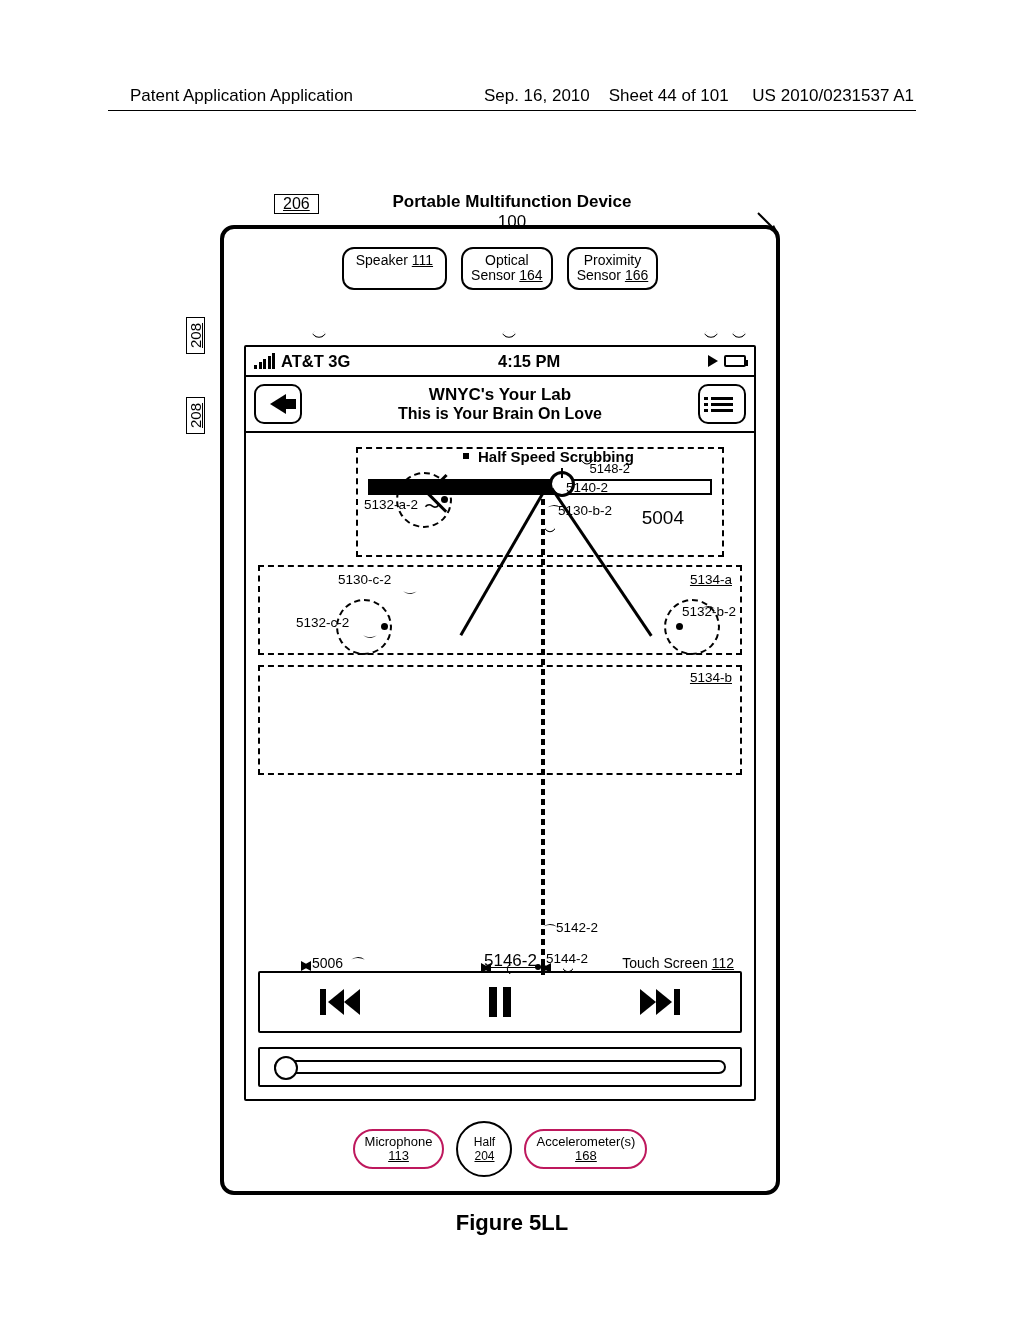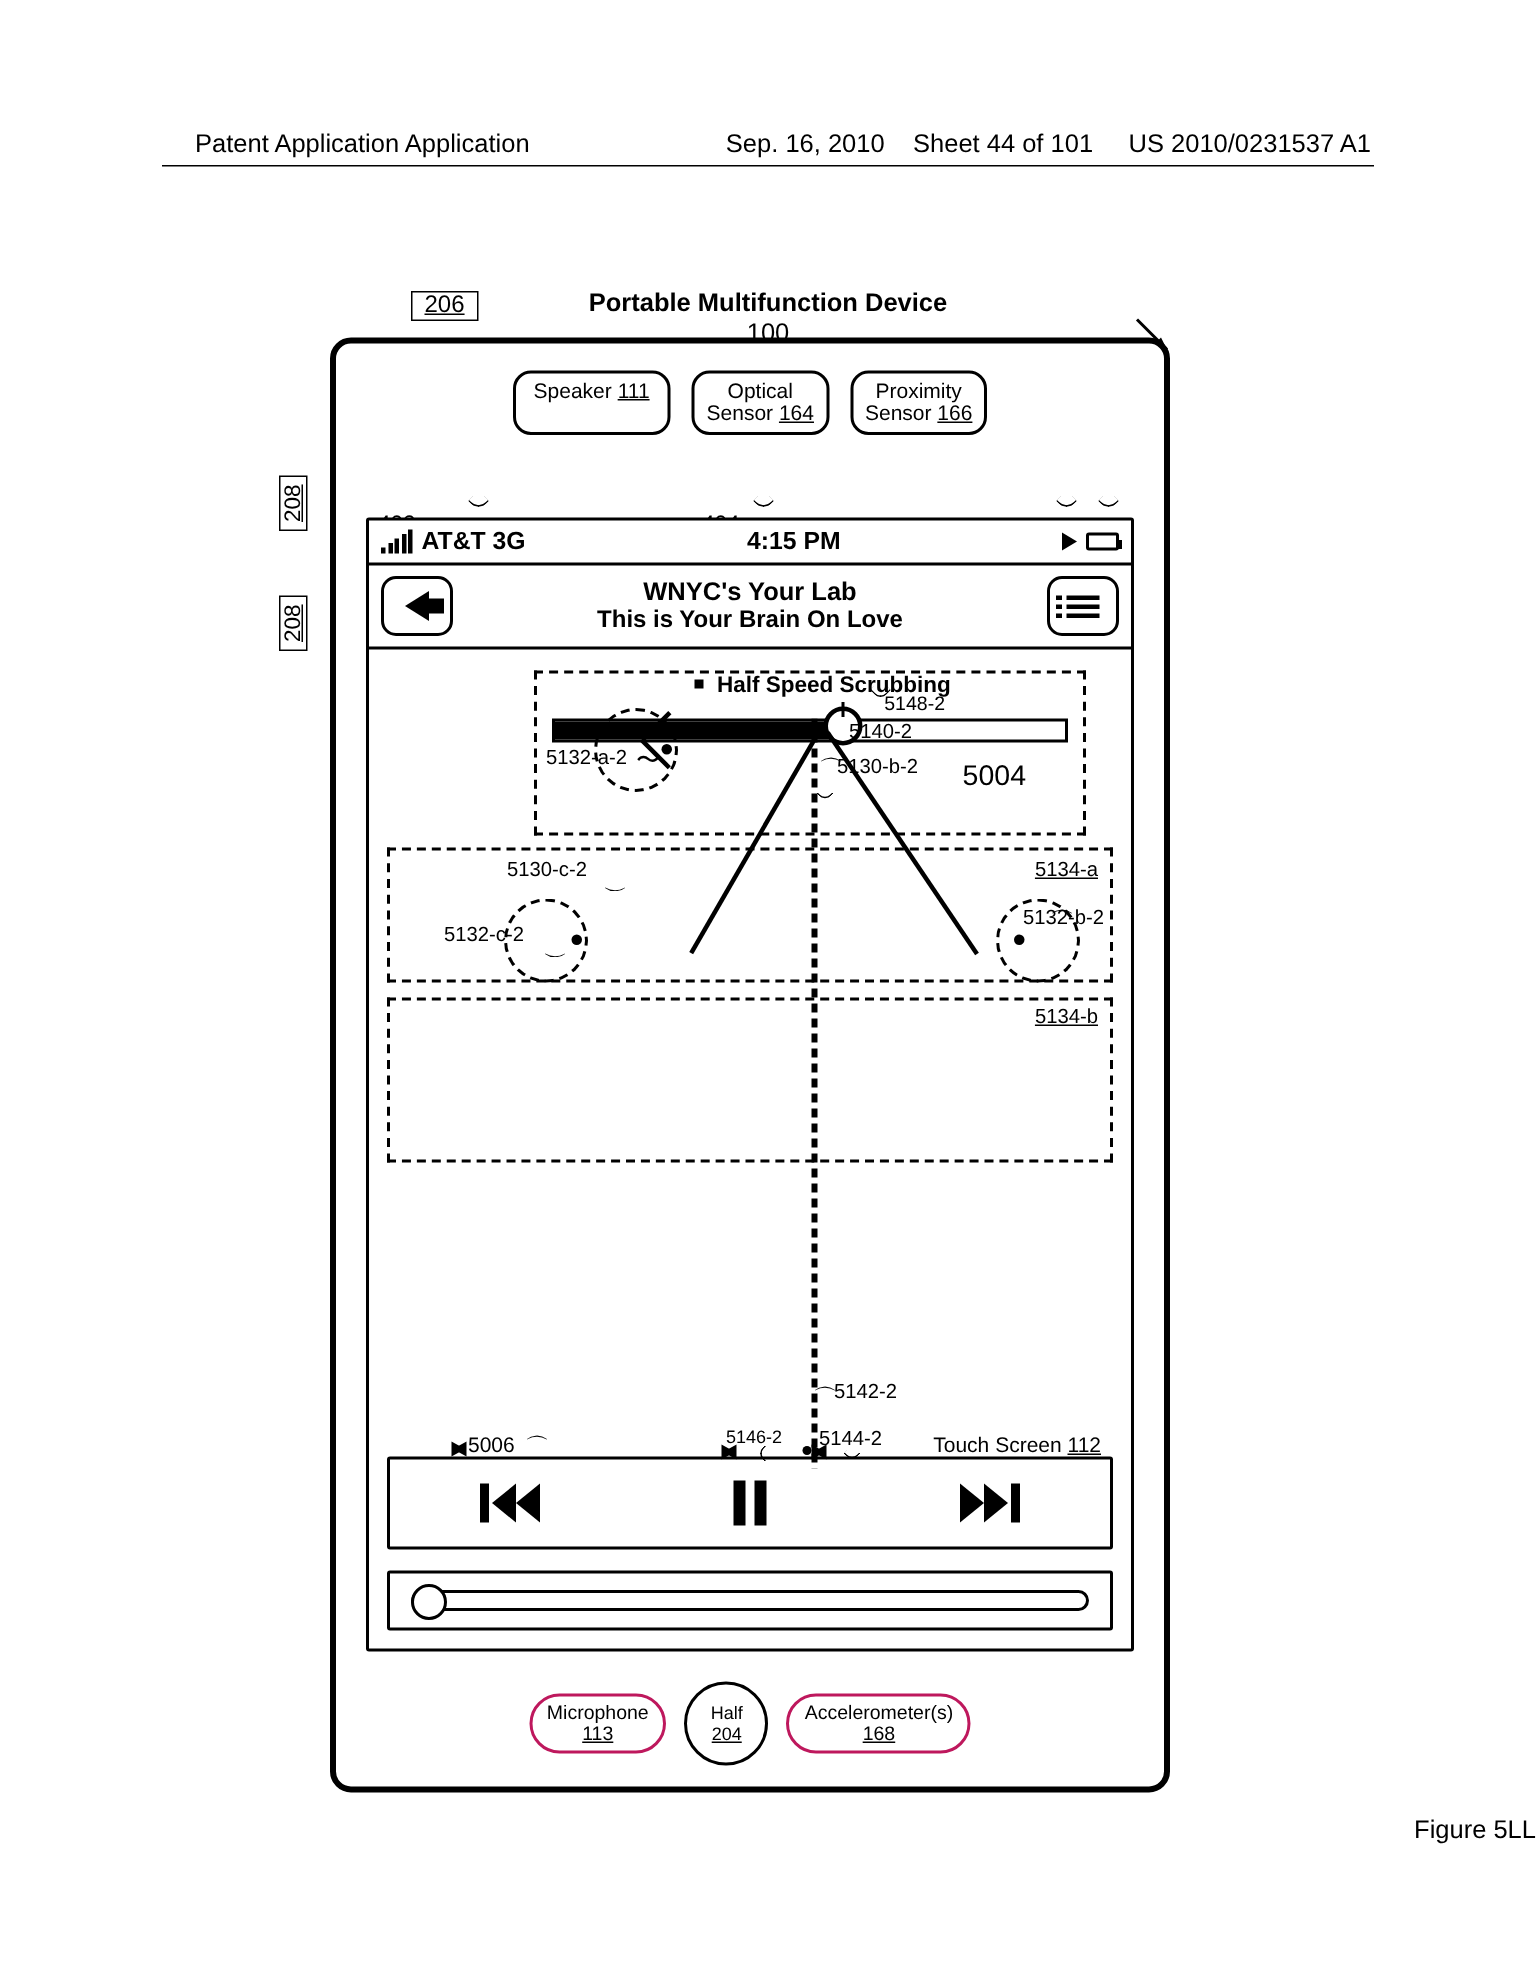--- a/index.html
+++ b/index.html
@@ -237,21 +237,21 @@
   .ref-5134b  { top: 233px; right: 22px; }
 
   .ref-5142-2 { top: 483px; left: 310px; }
   .refrow-bottom { position:absolute; top: 518px; left: 0; right: 0; height: 24px; }
   .ref-5006 { position:absolute; left: 66px; top: 0; font-size: 14px; }
   .arrow-lr { position:absolute; top: 10px; }
   .dblarrow { position: relative; width: 60px; height: 2px; background:#000;}
   .dblarrow::before, .dblarrow::after{content:'';position:absolute;top:-4px;border-top:5px solid transparent;border-bottom:5px solid transparent;}
   .dblarrow::before{left:-4px;border-right:9px solid #000;}
   .dblarrow::after{right:-4px;border-left:9px solid #000;}
-  .ref-5146 { position:absolute; left: 238px; top: -4px; font-size: 12px;}
+  .ref-5146 { position:absolute; left: 238px; top: -4px; font-size: 17px; text-decoration: underline;}
   .ref-5144 { position:absolute; left: 300px; top: -4px; font-size: 13.5px;}
   .ref-ts112 { position:absolute; right: 20px; top: 0; font-size: 14px;}
   .smallarrow { position:absolute; top:12px; }
   .smallarrow .dblarrow{ width: 44px;}
   .dotmid { position:absolute; width:6px; height:6px; background:#000; border-radius:50%; left: 289px; top: 9px;}
   .hook-b {position:absolute; width:8px;height:8px;border-right:1.5px solid #000;border-bottom:1.5px solid #000;transform:rotate(45deg);border-radius:0 0 6px 0;}
 
   
   .transport {
     position:absolute; left: 12px; right: 12px; bottom: 66px;
@@ -277,21 +277,21 @@
   .vol-knob { position:absolute; left: -2px; top: -6px; width: 24px; height:24px; border:2px solid #000; border-radius:50%; background:#fff;}
 
   
   .hw-row { position:absolute; bottom: 14px; left:0; right:0; display:flex; justify-content:center; gap: 12px; align-items:center;}
   .hw-oval { border:2px solid #be185d; border-radius: 22px; padding: 4px 10px; font-size: 13px; text-align:center; line-height:1.1;}
   .hw-oval .num{ text-decoration: underline;}
   .hw-home { border:2px solid #000; border-radius: 50%; width: 56px; height: 56px; display:flex; flex-direction:column; align-items:center; justify-content:center; font-size:12px; line-height:1;}
   .hw-home .num{text-decoration: underline; margin-top:2px;}
 
   
-  .figcap { position:absolute; left: 0; right: 0; top: 1210px; text-align:right; font-weight:normal; font-size:17px;}
+  .figcap { position:absolute; left: 0; right: 0; top: 1210px; text-align:center; font-weight:bold; font-size:22px;}
 
   
   .solidline{position:absolute;height:2.5px;background:#000;transform-origin:left center;}
   .sl-knob-c {left: 300px; top: 50px; width: 170px; transform: rotate(120deg);}
   .sl-knob-b {left: 306px; top: 50px; width: 178px; transform: rotate(56deg);}
   .sl-cross  {left: 182px; top: 55px; width: 26px; transform: rotate(45deg);}
   .sl-cross2 {left: 182px; top: 55px; width: 26px; transform: rotate(-45deg);}
 
   .tilde { position:absolute; font-size: 16px; }
 </style>

